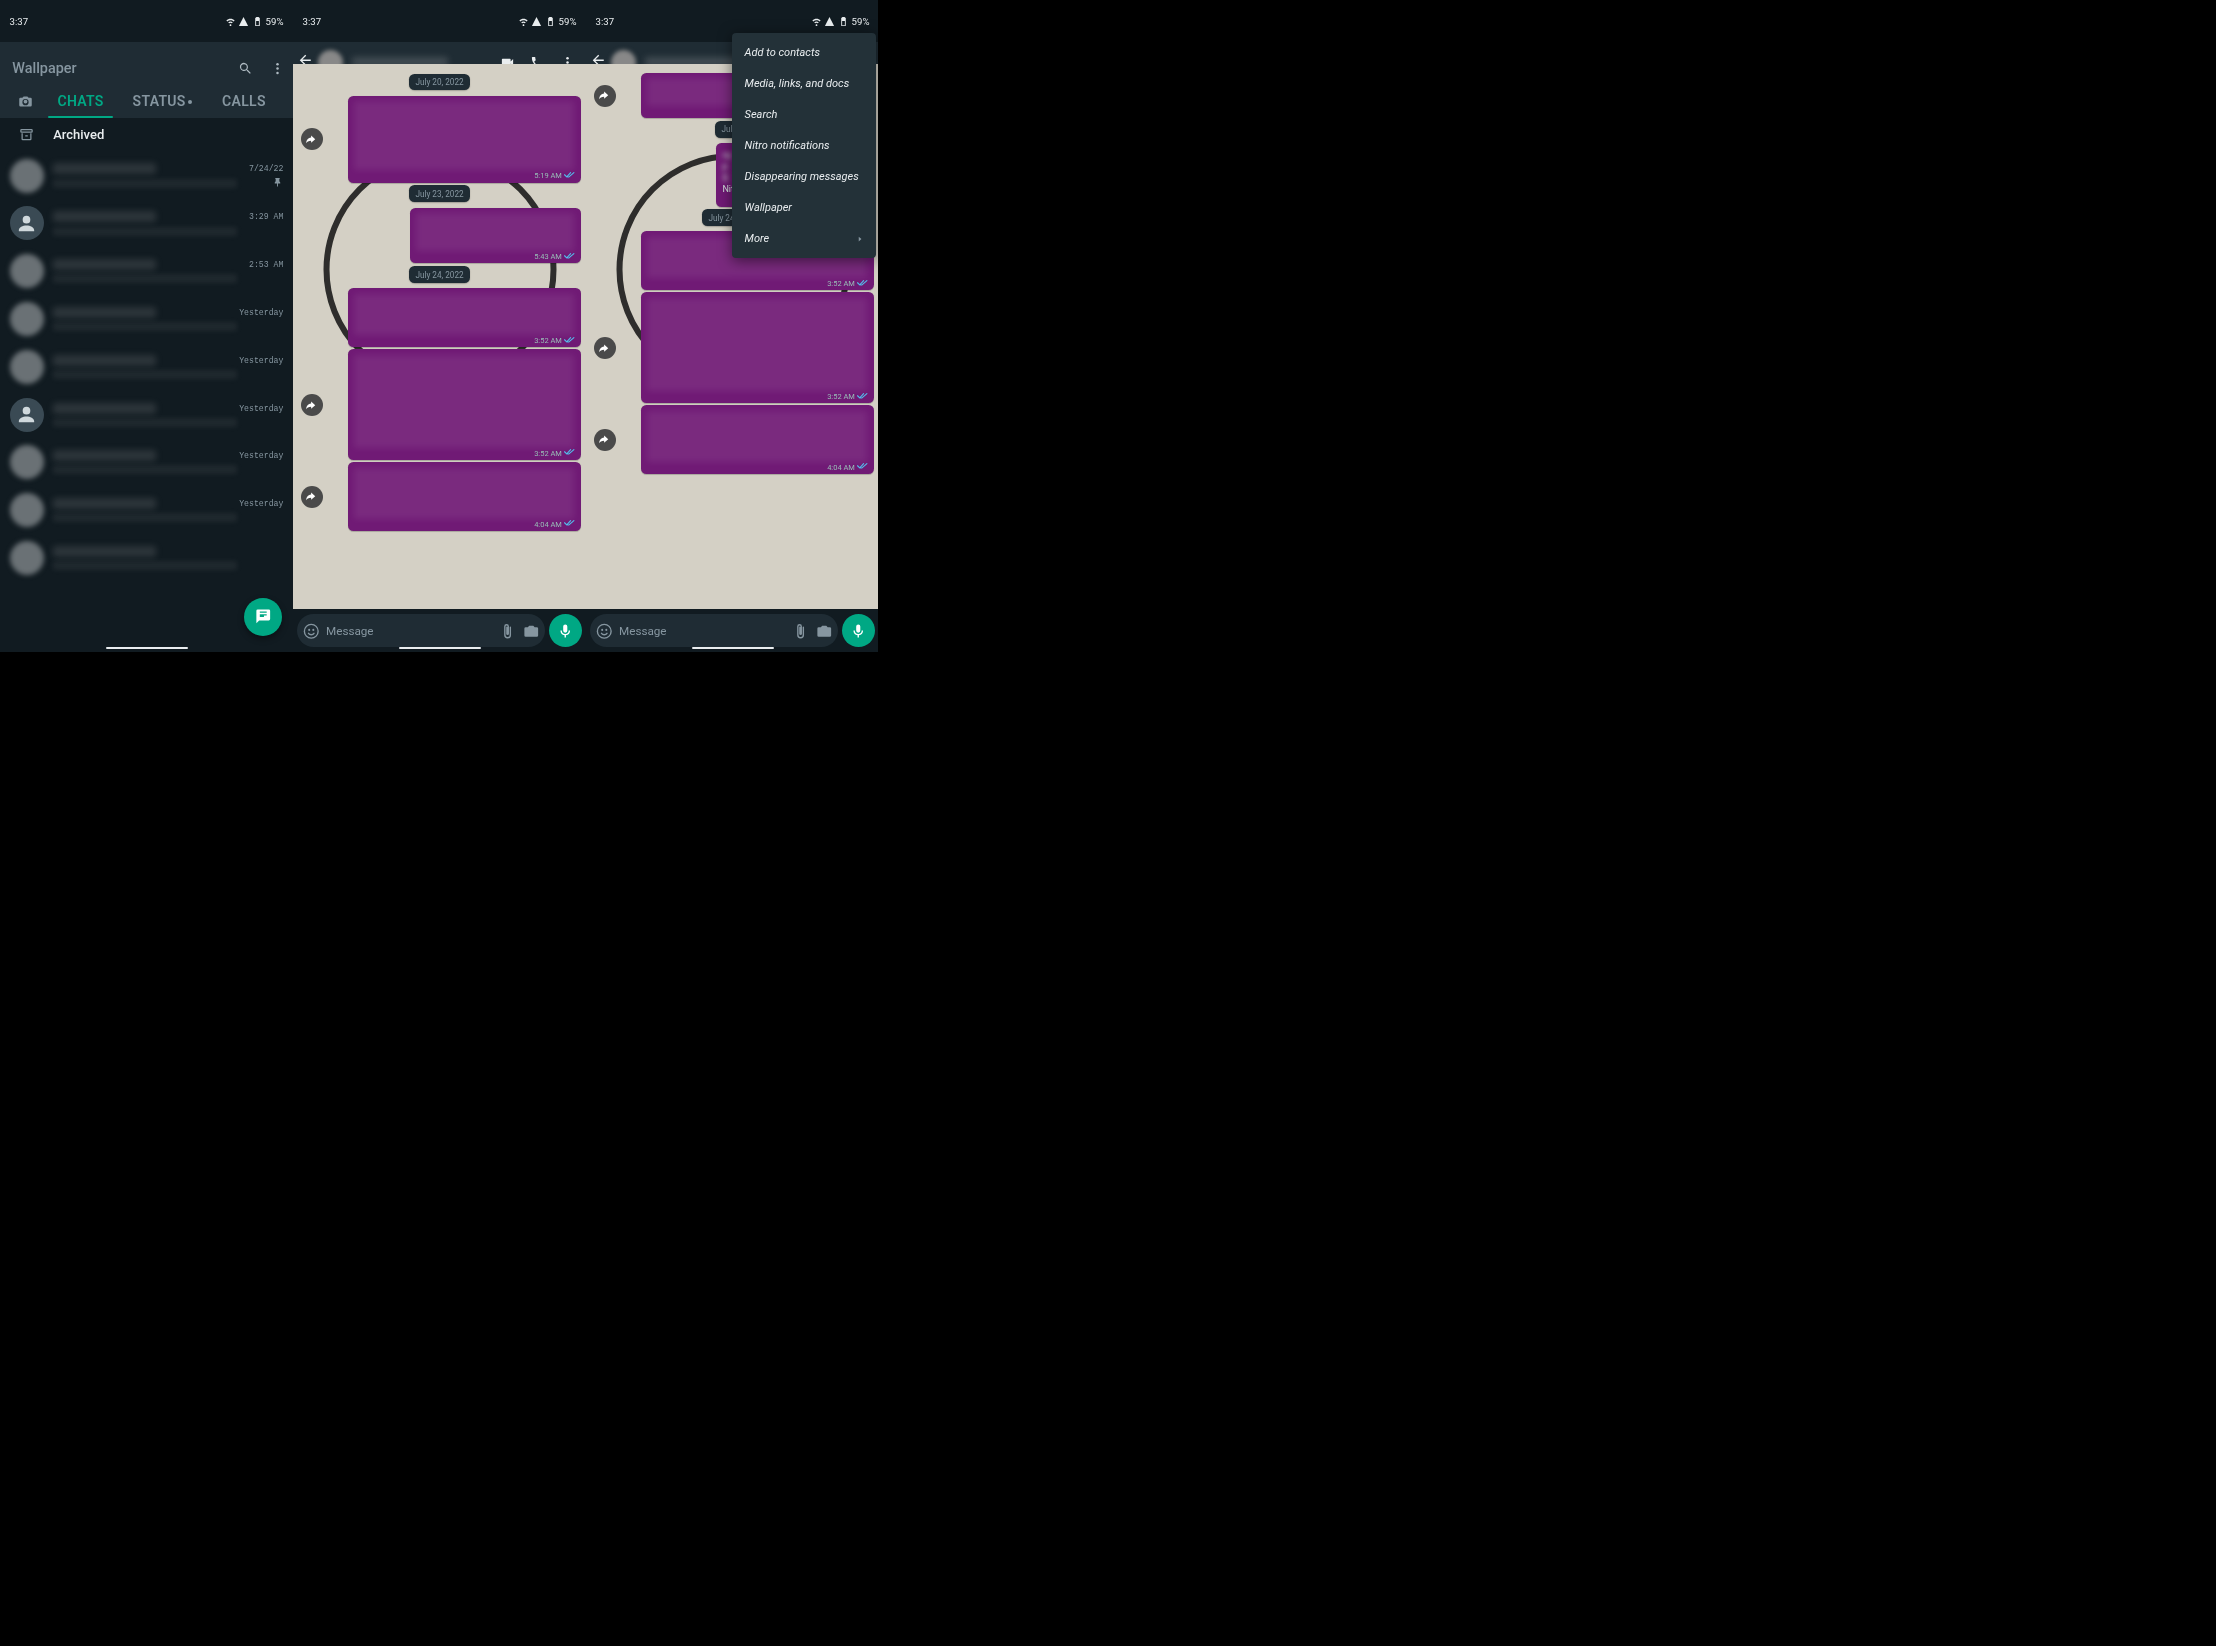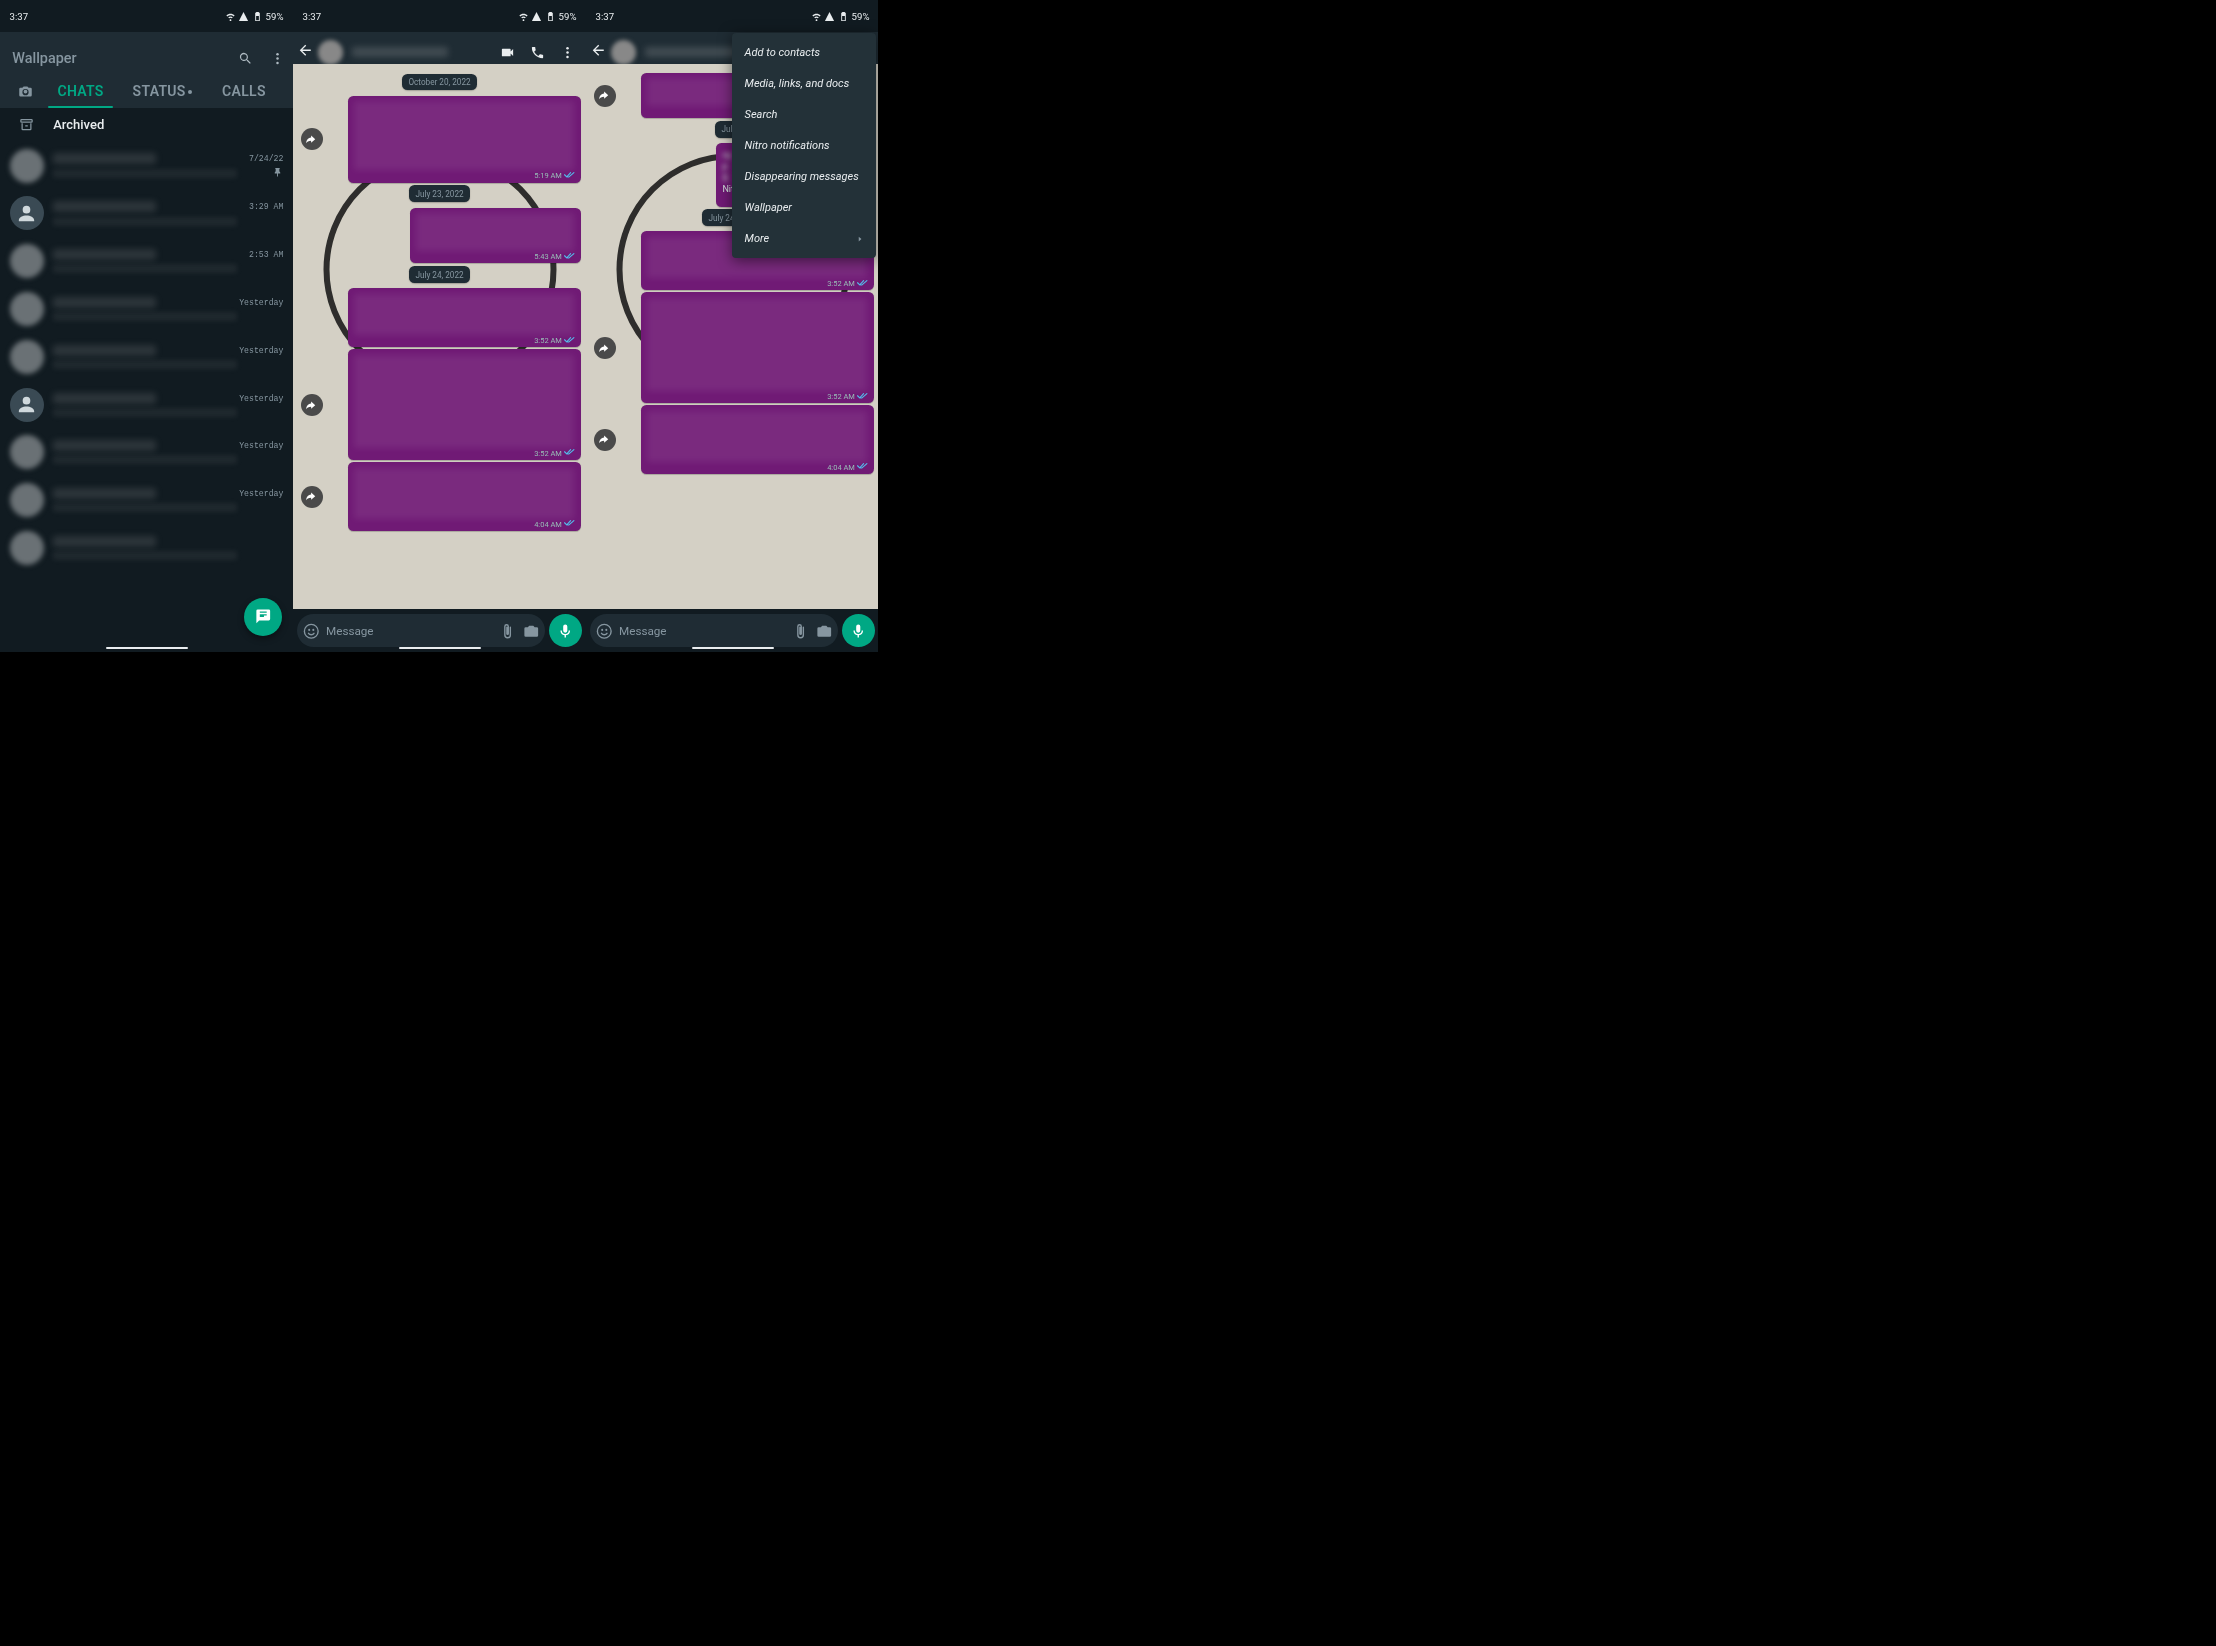--- a/index.html
+++ b/index.html
@@ -15,21 +15,21 @@
   .screen {
     width: 293px;
     height: 652px;
     background: #111b21;
     position: relative;
     overflow: hidden;
     flex-shrink: 0;
   }
   
   .status-bar {
-    height: 32px;
+    height: 42px;
     display: flex;
     justify-content: space-between;
     align-items: center;
     padding: 0 9.6px;
     font-size: 9.6px;
     color: #e9edef;
     background: #111b21;
   }
   .status-right { display: flex; align-items: center; gap: 2.7px; }
   .status-right svg { width: 11px; height: 11px; fill: #e9edef; }
@@ -305,21 +305,21 @@
       <svg viewBox="0 0 24 24">
           <circle cx="12" cy="5" r="2"></circle>
           <circle cx="12" cy="12" r="2"></circle>
           <circle cx="12" cy="19" r="2"></circle>
         </svg>
     </div>
   </div>
   <div class="chat-area">
     <div class="chat-bg-art"></div>
     <div class="chat-scroll">
-      <span class="date-pill">October 20, 2022</span>
+      <span class="date-pill">July 20, 2022</span>
       <div class="bubble-row">
         <div class="fwd-badge">
             <svg viewBox="0 0 24 24">
               <path d="M10 9V5l8 7-8 7v-4c-5 0-8 2-10 5 1-5 3-10 10-11z"></path>
             </svg>
           </div>
         <div class="bubble" style="width:233px;">
             <div class="content" style="--h:69px"></div>
             <div class="meta">
               <span>5:19 AM</span>

